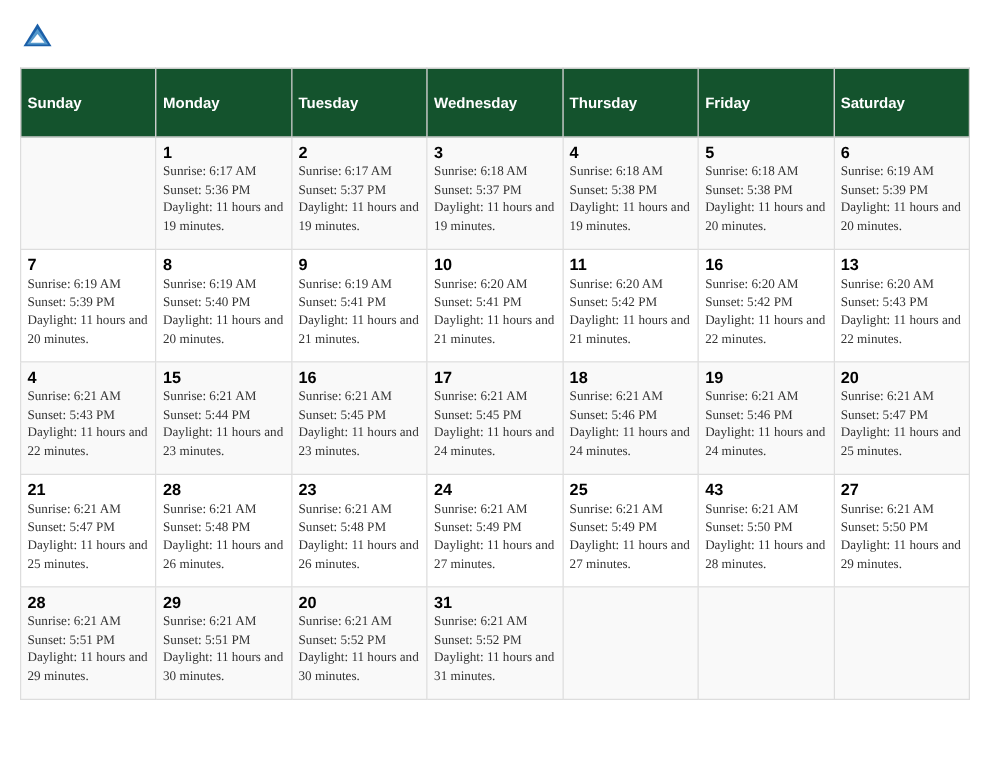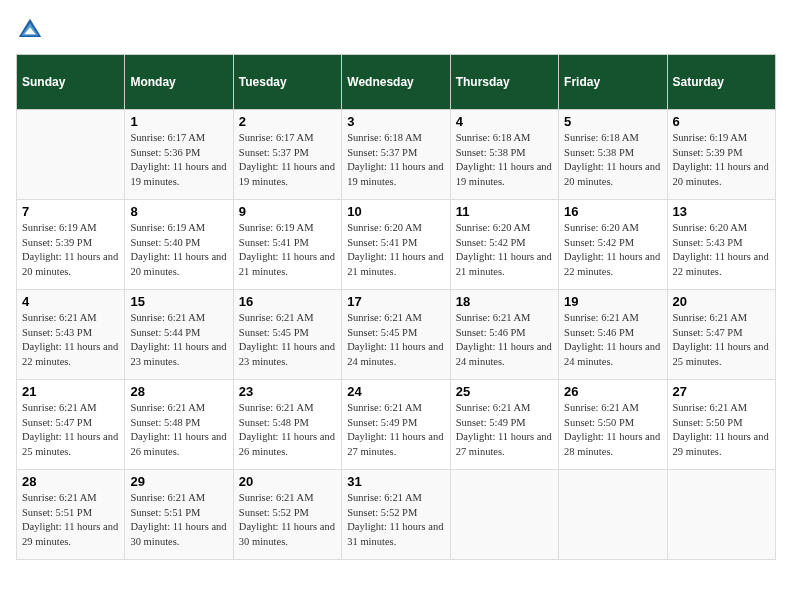--- a/index.html
+++ b/index.html
@@ -273,21 +273,21 @@
 Sunset: 5:49 PM
 Daylight: 11 hours and 27 minutes.</div>
         </td>
         <td>
           <span class="day-num">25</span>
           <div class="cell-info" style="white-space: pre-line;">Sunrise: 6:21 AM
 Sunset: 5:49 PM
 Daylight: 11 hours and 27 minutes.</div>
         </td>
         <td>
-          <span class="day-num">26</span>
+          <span class="day-num">43</span>
           <div class="cell-info" style="white-space: pre-line;">Sunrise: 6:21 AM
 Sunset: 5:50 PM
 Daylight: 11 hours and 28 minutes.</div>
         </td>
         <td>
           <span class="day-num">27</span>
           <div class="cell-info" style="white-space: pre-line;">Sunrise: 6:21 AM
 Sunset: 5:50 PM
 Daylight: 11 hours and 29 minutes.</div>
         </td>

